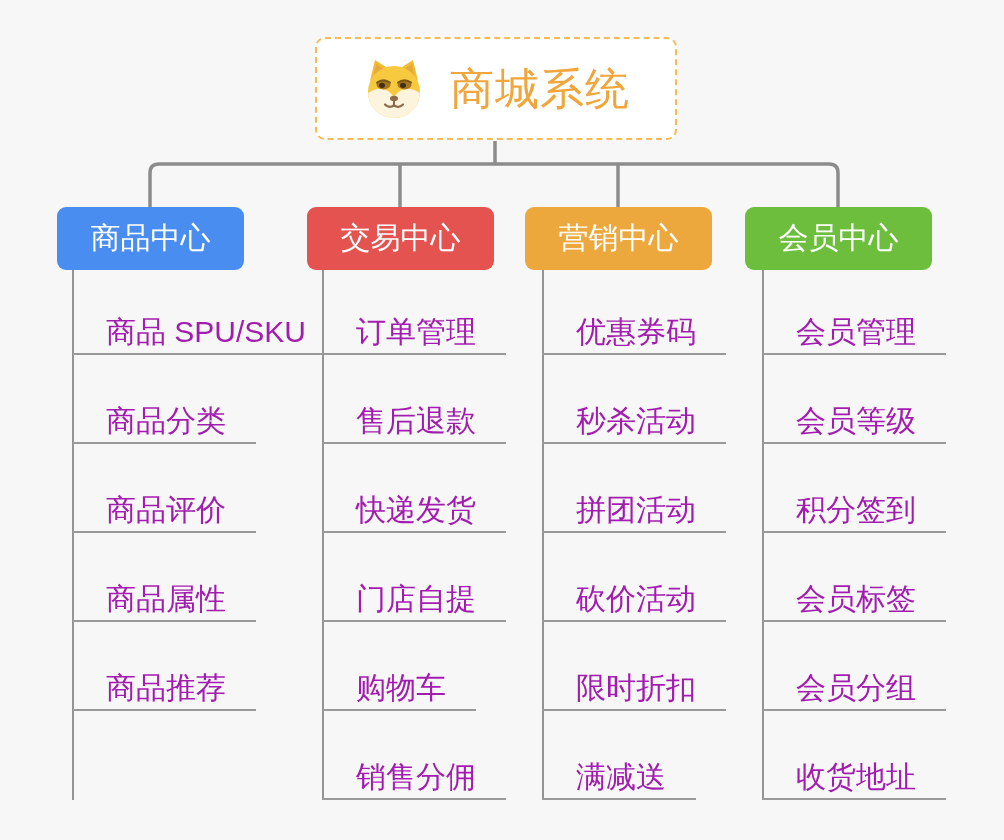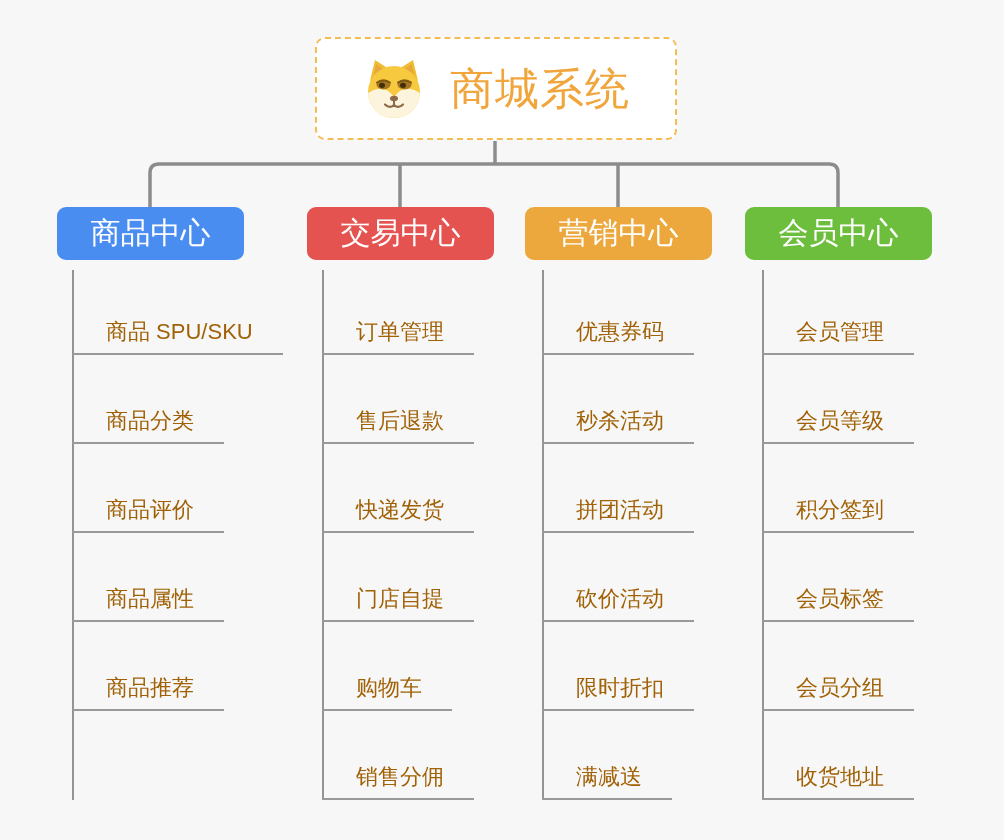--- a/index.html
+++ b/index.html
@@ -21,39 +21,39 @@
   .root-title{
     font-size:44px;line-height:1;color:#f0a63c;letter-spacing:1px;white-space:nowrap;
   }
   .doge{width:64px;height:64px;flex:0 0 auto;}
 
   
   .connectors{position:absolute;left:0;top:0;width:1004px;height:840px;pointer-events:none;}
 
   
   .branch{
-    position:absolute;top:207px;width:187px;height:53px;border-radius:9px;
+    position:absolute;top:207px;width:187px;height:63px;border-radius:9px;
     display:flex;align-items:center;justify-content:center;
     color:#ffffff;font-size:30px;white-space:nowrap;
   }
   .branch.b0{left:57px;}
   .branch.b1{left:307px;}
   .branch.b2{left:525px;}
   .branch.b3{left:745px;}
 
   
   .trunk{
     position:absolute;top:270px;height:530px;width:2px;background:#949494;
   }
 
   
   .leaf{
     position:absolute;
     white-space:nowrap;
-    font-size:22px;line-height:30px;color:#a16207;
+    font-size:30px;line-height:30px;color:#a21caf;
     padding:0 30px 6px 34px;
     border-bottom:2px solid #999999;
   }
 </style>
 </head>
 <body>
 
 <div class="stage">
 
   <svg class="connectors" viewBox="0 0 1004 840" xmlns="http://www.w3.org/2000/svg">

